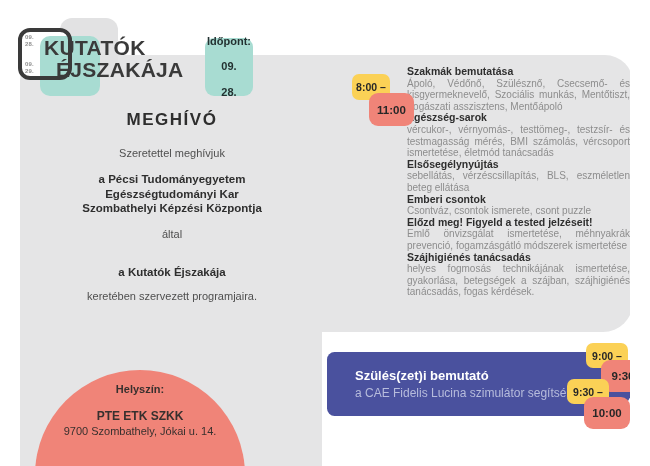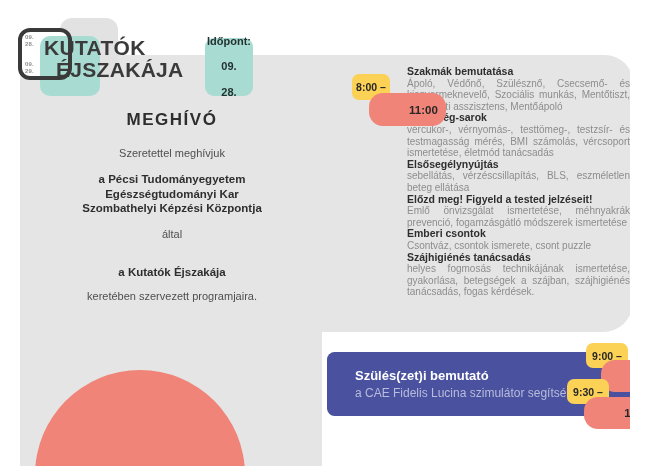--- a/index.html
+++ b/index.html
@@ -41,21 +41,21 @@
   .invite-org{margin-top:13px;font-size:11.5px;font-weight:700;color:#2e2e2e;line-height:14.5px;}
   .invite-by{margin-top:12px;font-size:11px;}
   .invite-event{margin-top:26px;font-size:11.5px;font-weight:700;color:#2e2e2e;}
   .invite-outro{margin-top:12px;font-size:11px;}
   
   .tbox{
     position:absolute;display:flex;align-items:center;justify-content:center;
     font-weight:700;color:#272727;white-space:nowrap;
   }
   .tbox.yellow{background:var(--yellow,#fbd156);border-radius:7px;font-size:10.5px;}
-  .tbox.salmon{background:var(--salmon,#f08478);border-radius:14px;font-size:11.5px;padding-left:32px;}
+  .tbox.salmon{background:var(--salmon,#f08478);border-radius:9px;font-size:11.5px;}
   .t-start{left:352px;top:74px;width:38px;height:26px;z-index:1;}
   .t-end{left:369px;top:93px;width:45px;height:33px;z-index:2;}
   .prog-list{left:407px;top:66px;width:223px;}
   .prog-title{font-size:10.5px;font-weight:700;color:#2e2e2e;line-height:11.6px;}
   .prog-body{font-size:10px;color:#8d8d8d;line-height:11.6px;text-align:justify;}
   
   .banner{
     left:327px;top:352px;width:306px;height:64px;background:var(--purple,#4a519e);
     border-radius:8px 34px 34px 8px;display:flex;flex-direction:column;justify-content:center;
     padding-left:28px;box-sizing:border-box;
@@ -127,38 +127,43 @@
     </div>
     <div>
       <div class="prog-title">Egészség-sarok</div>
       <div class="prog-body">vércukor-, vérnyomás-, testtömeg-, testzsír- és testmagasság mérés, BMI számolás, vércsoport ismertetése, életmód tanácsadás</div>
     </div>
     <div>
       <div class="prog-title">Elsősegélynyújtás</div>
       <div class="prog-body">sebellátás, vérzéscsillapítás, BLS, eszméletlen beteg ellátása</div>
     </div>
     <div>
+      <div class="prog-title">Emberi csontok</div>
+      <div class="prog-body">Csontváz, csontok ismerete, csont puzzle</div>
+    </div>
+    <div>
       <div class="prog-title">Előzd meg! Figyeld a tested jelzéseit!</div>
       <div class="prog-body">Emlő önvizsgálat ismertetése, méhnyakrák prevenció, fogamzásgátló módszerek ismertetése</div>
-    </div>
-    <div>
-      <div class="prog-title">Emberi csontok</div>
-      <div class="prog-body">Csontváz, csontok ismerete, csont puzzle</div>
     </div>
     <div>
       <div class="prog-title">Szájhigiénés tanácsadás</div>
       <div class="prog-body">helyes fogmosás technikájának ismertetése, gyakorlása, betegségek a szájban, szájhigiénés tanácsadás, fogas kérdések.</div>
     </div>
   </div>
 
   <div class="abs banner">
     <div class="banner-title">Szülés(zet)i bemutató</div>
     <div class="banner-sub">a CAE Fidelis Lucina szimulátor segítségével</div>
   </div>
 
   <div class="tbox yellow t-900">9:00 –</div>
   <div class="tbox salmon t-930a">9:30</div>
   <div class="tbox yellow t-930b">9:30 –</div>
   <div class="tbox salmon t-1000">10:00</div>
 
   <div class="abs loc-circle"></div>
+  <div class="abs loc-text">
+    <div class="loc-label">Helyszín:</div>
+    <div class="loc-name">PTE ETK SZKK</div>
+    <div class="loc-address">9700 Szombathely, Jókai u. 14.</div>
+  </div>
 
 </div>
 
 </body></html>

